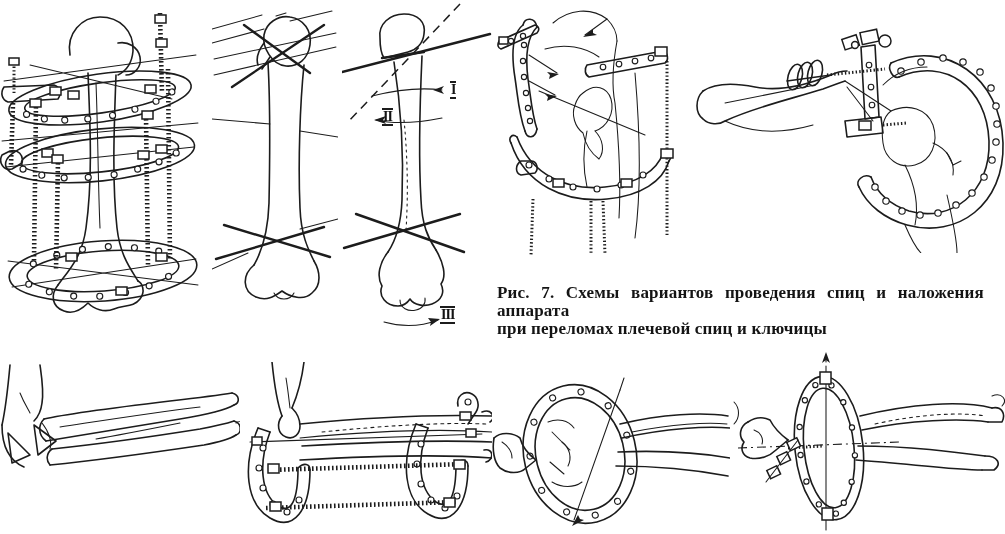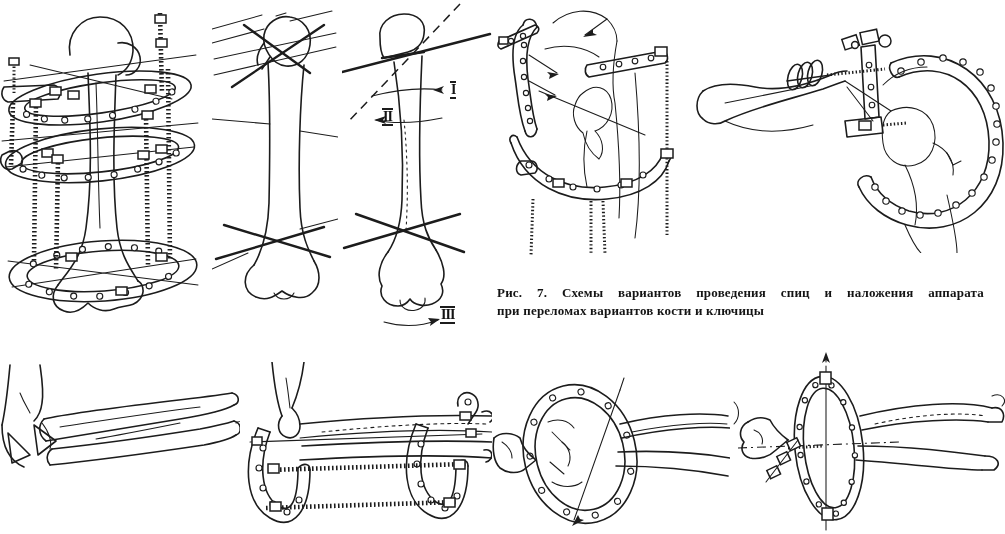--- a/index.html
+++ b/index.html
@@ -11,21 +11,21 @@
   .thin{stroke:#1c1c1c;fill:none;stroke-width:1.05;stroke-linecap:round;}
   .thick{stroke:#1c1c1c;fill:none;stroke-width:2.4;stroke-linecap:round;}
   .rod{stroke:#1c1c1c;fill:none;stroke-width:4.6;stroke-dasharray:1.6 2.4;}
   .rodthin{stroke:#1c1c1c;fill:none;stroke-width:3;stroke-dasharray:1.4 2.2;}
   .hole{fill:#ffffff;stroke:#1c1c1c;stroke-width:1.15;}
   .nut{fill:#ffffff;stroke:#1c1c1c;stroke-width:1.5;}
   .solid{fill:#1c1c1c;stroke:none;}
   .dash{stroke:#1c1c1c;fill:none;stroke-width:1.5;stroke-dasharray:9 6;}
   .dashdot{stroke:#1c1c1c;fill:none;stroke-width:1.1;stroke-dasharray:9 4 2 4;}
   .caption{position:absolute;left:497px;top:284px;width:487px;font-weight:bold;
-           font-size:13px;line-height:18px;letter-spacing:.2px;}
+           font-size:17px;line-height:18px;letter-spacing:.2px;}
   .caption .l1{text-align:justify;text-align-last:justify;}
   .caption .l2{text-align:left;}
   .roman{position:absolute;font-family:"Liberation Serif",serif;font-weight:bold;
          font-size:14px;line-height:14px;border-top:2px solid #1c1c1c;
          border-bottom:2px solid #1c1c1c;padding:0 1px;letter-spacing:-1px;}
 </style>
 </head>
 <body>
 
 <div id="page">
@@ -278,21 +278,21 @@
     <path class="thin" d="M210,140 C220,160 224,180 220,200 M238,118 C252,124 260,136 258,150"></path>
     <path class="thin" d="M252,128 L258,140 L266,136"></path>
     <path class="thin" d="M210,200 C216,214 222,224 226,228 M252,170 C258,196 262,214 262,228"></path>
     <path class="thin" d="M188,60 C200,48 216,42 232,42"></path>
     <line class="thin" x1="150" y1="56" x2="196" y2="86"></line>
     <line class="thin" x1="152" y1="62" x2="178" y2="96"></line>
   </svg>
 
   <div class="caption">
     <div class="l1">Рис. 7. Схемы вариантов проведения спиц и наложения аппарата</div>
-    <div class="l2">при переломах вариантов кости и ключицы</div>
+    <div class="l2">при переломах плечевой спиц и ключицы</div>
   </div>
 
   <svg class="panel" style="left:0;top:363px" width="240" height="125" viewBox="0 0 240 125">
     <path class="ink" d="M10,2 C8,24 6,44 2,62"></path>
     <path class="ink" d="M40,2 C42,16 44,28 42,40 C41,48 38,54 34,58"></path>
     <path class="thin" d="M20,30 C24,40 28,46 30,50"></path>
     <path class="ink" d="M2,62 C2,84 10,98 24,104"></path>
     <path class="ink" d="M8,70 L30,92 L12,100 Z"></path>
     <path class="ink" d="M34,62 L56,78 L38,92 Z"></path>
 

